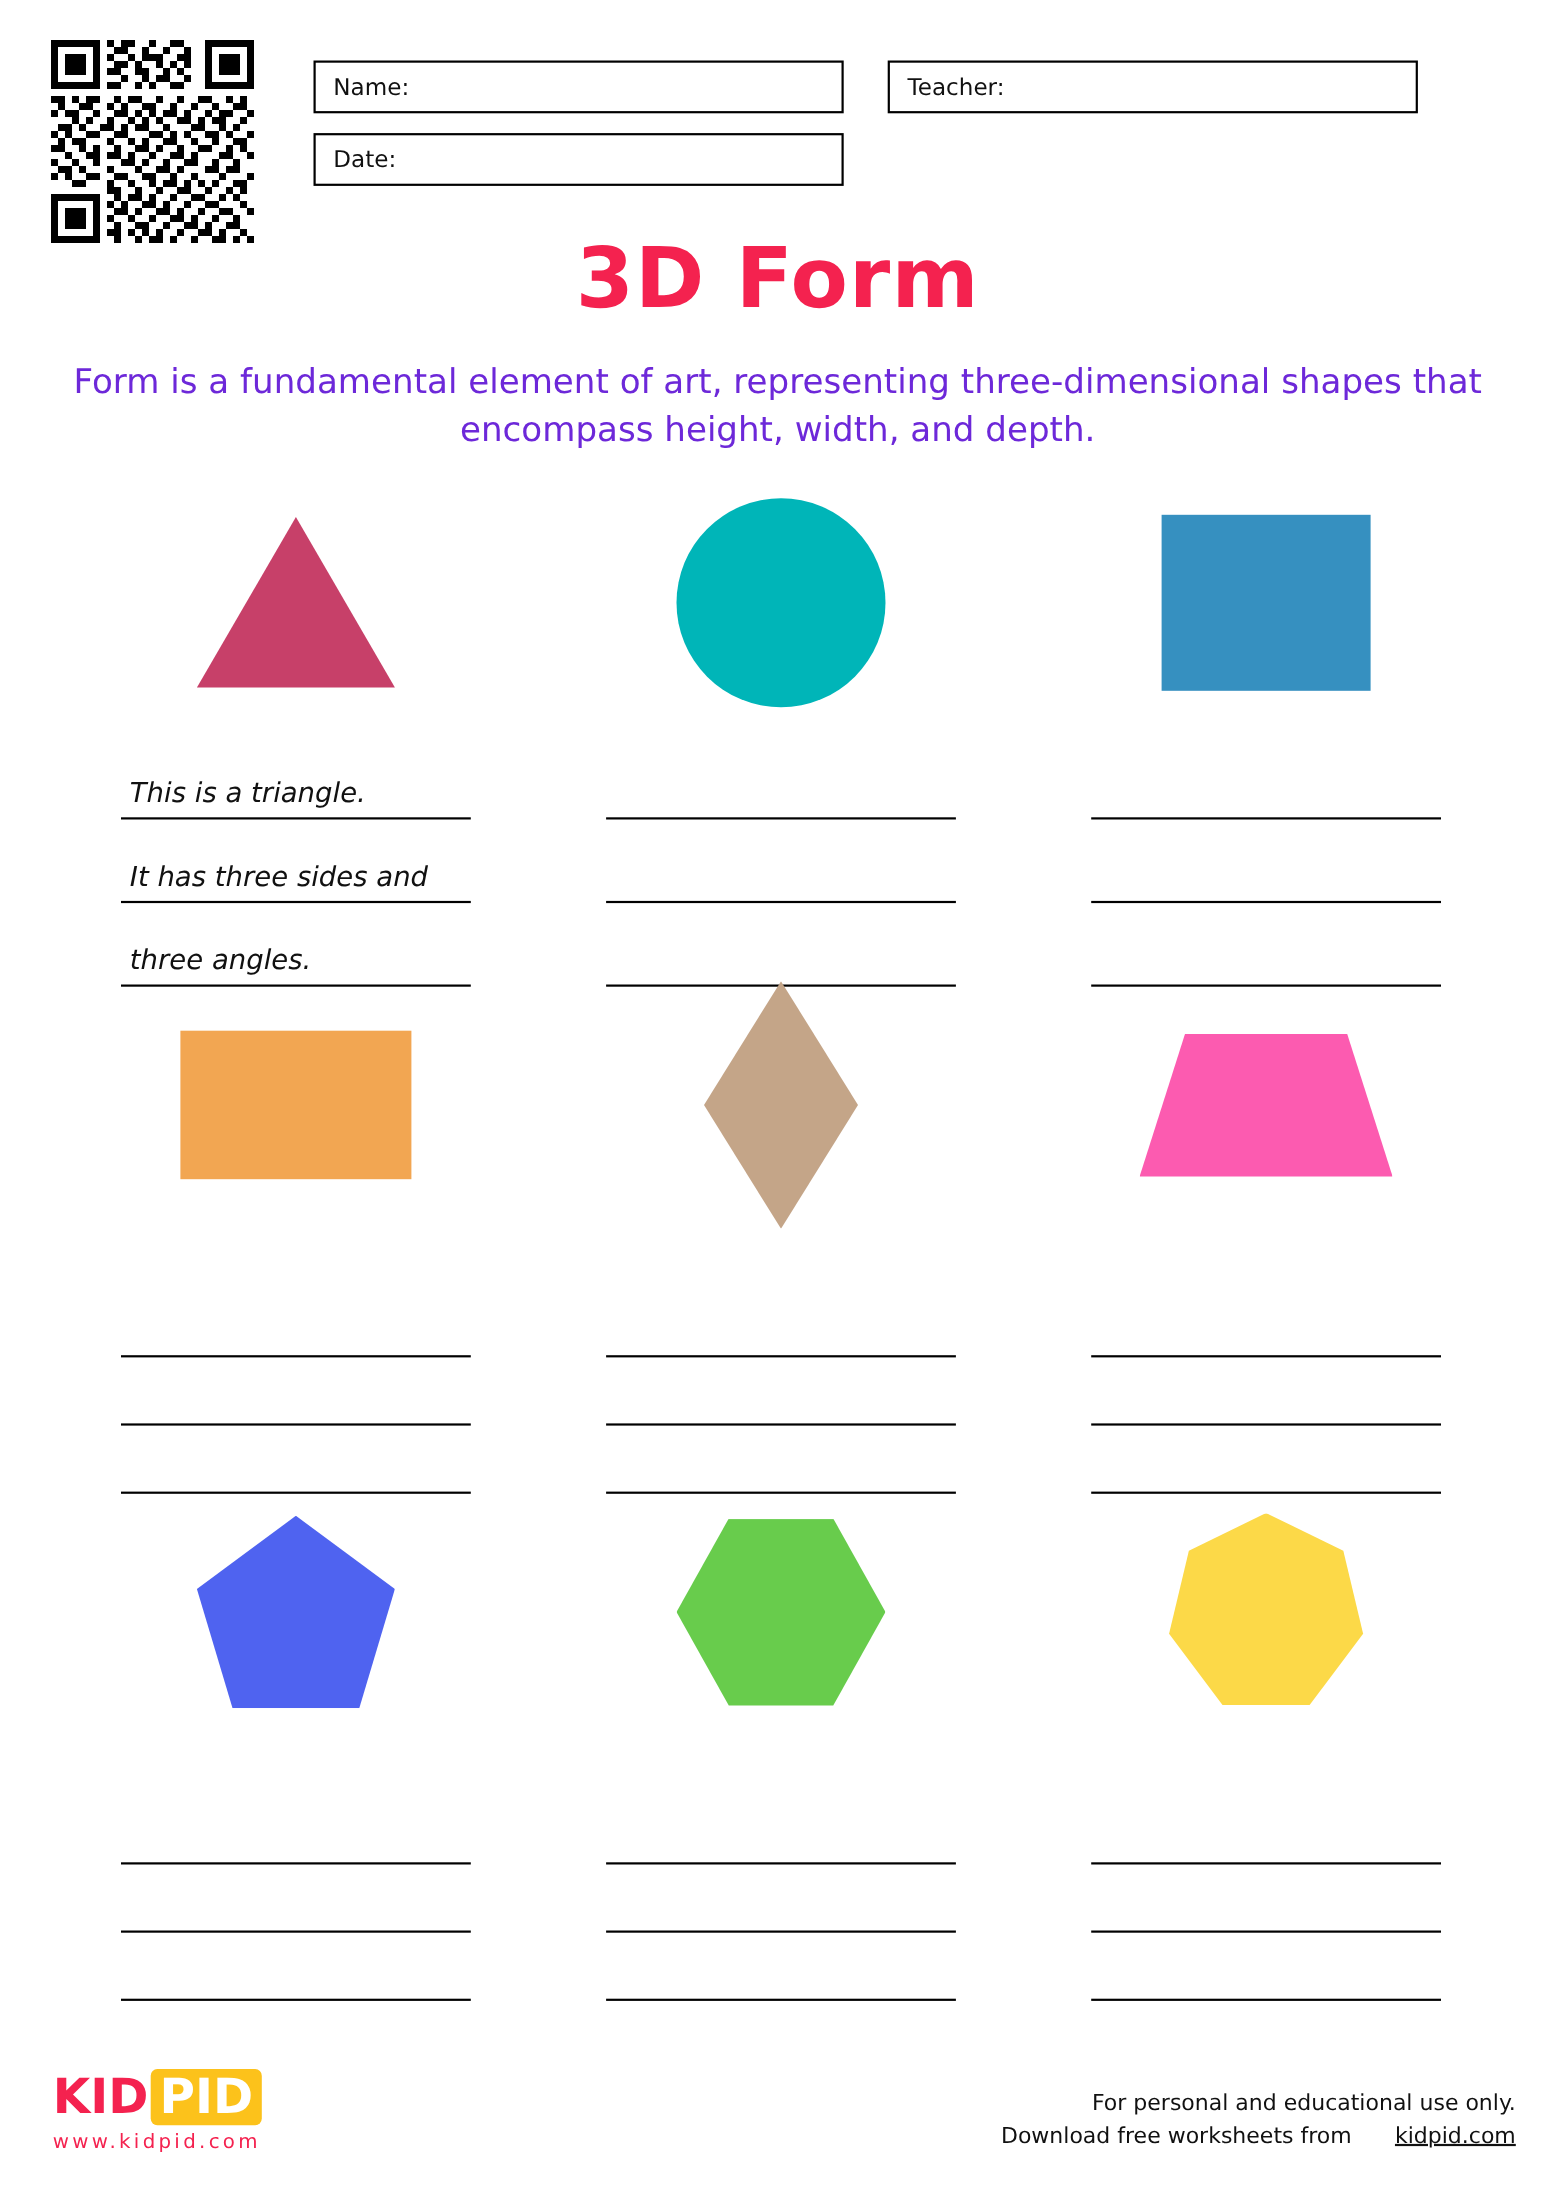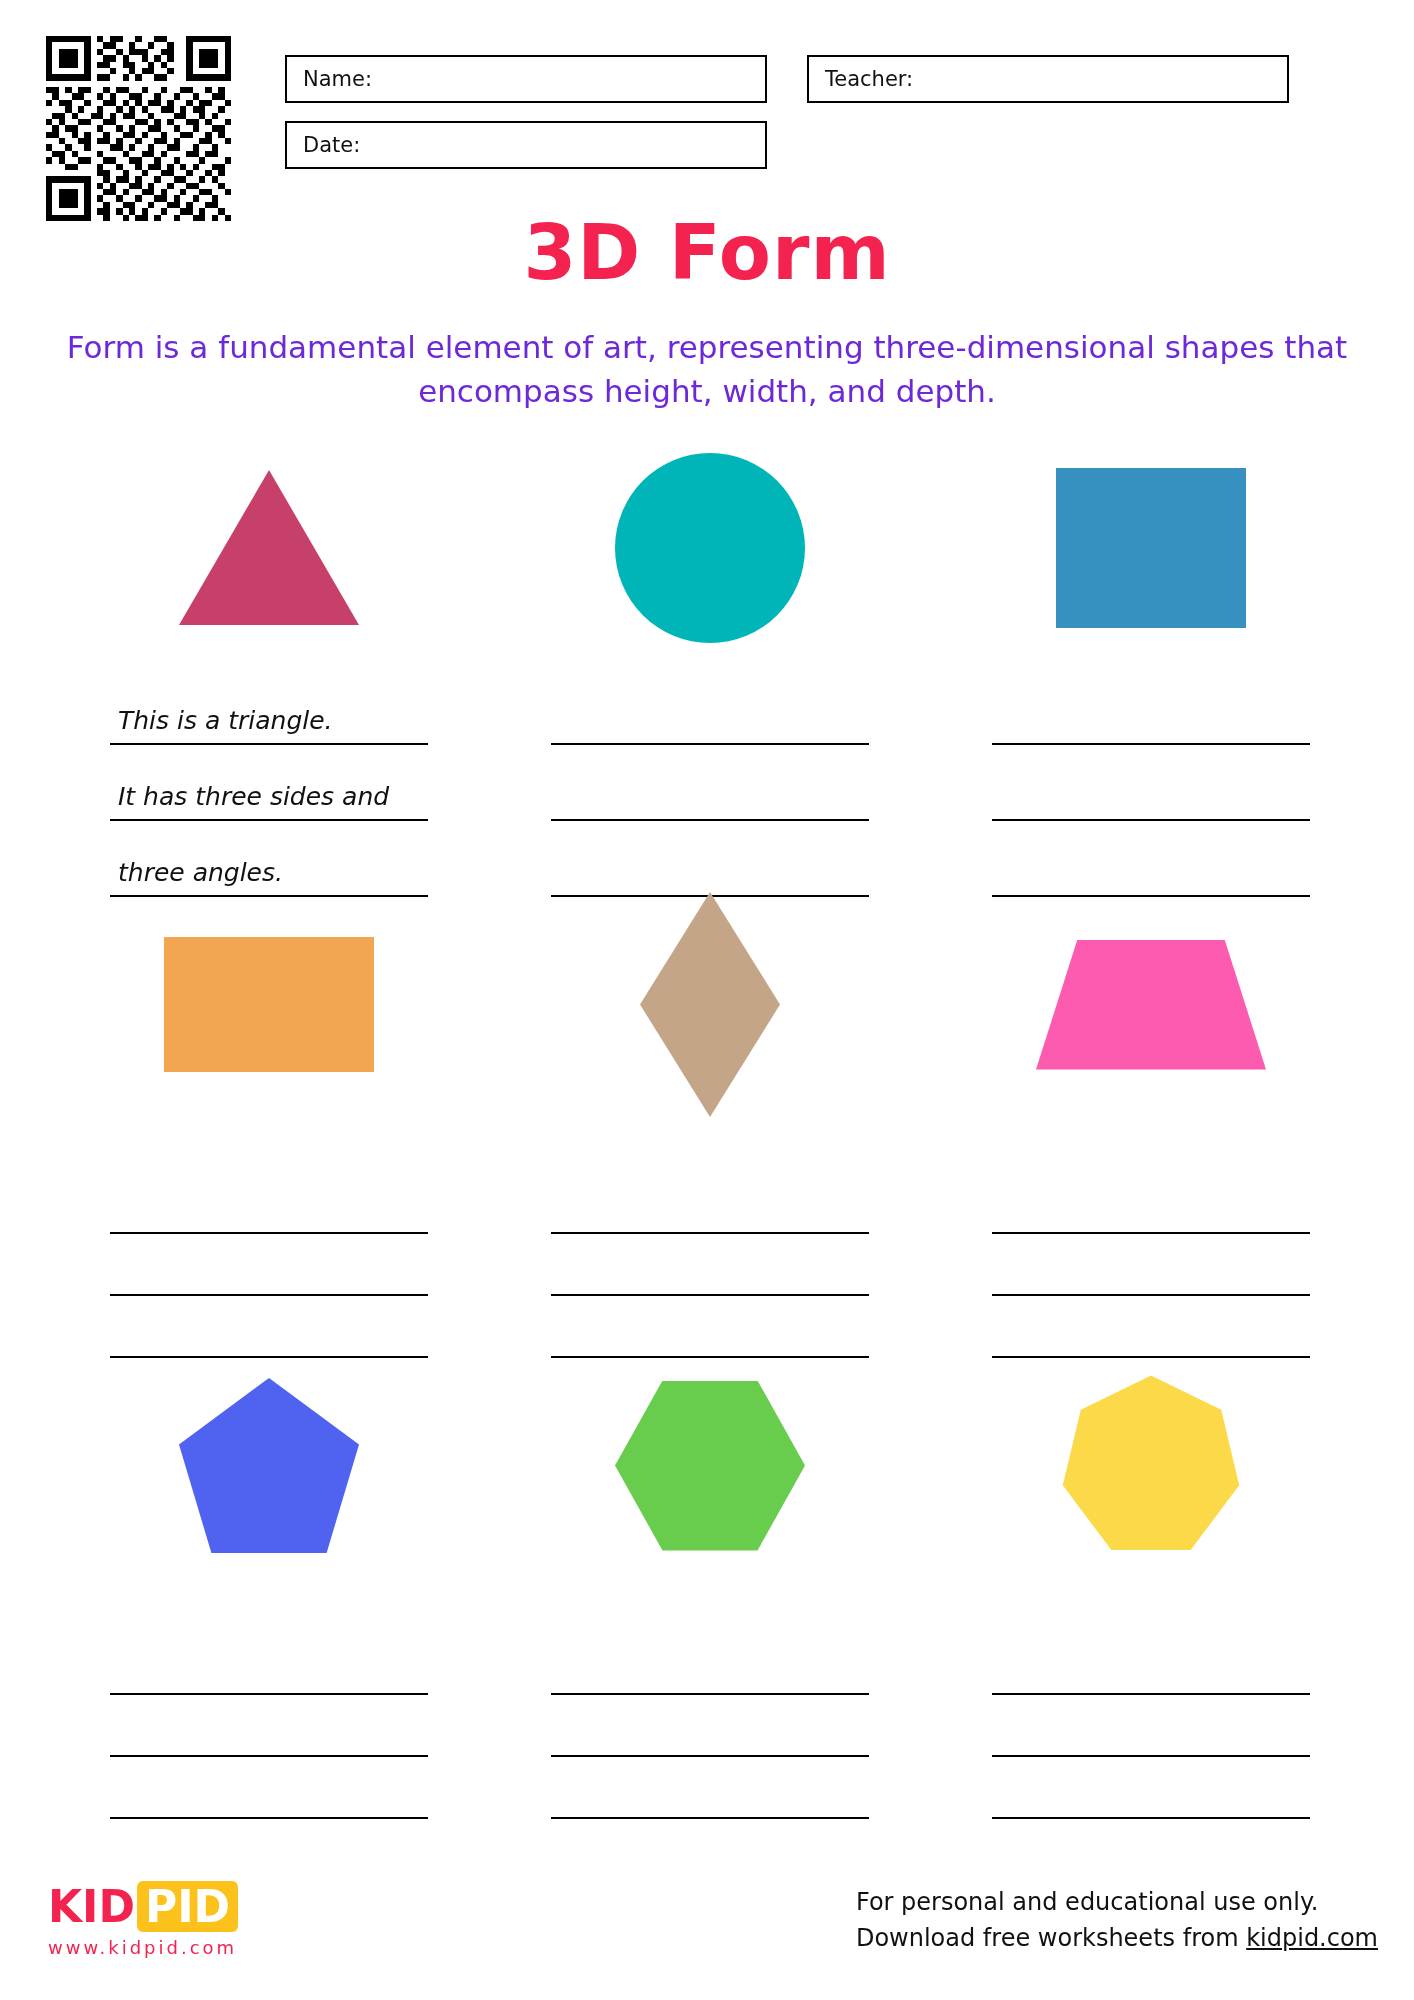--- a/index.html
+++ b/index.html
@@ -189,27 +189,29 @@
     margin-top: 8px;
     font-size: 18px;
     letter-spacing: 3px;
     color: #f4224f;
     font-family: "DejaVu Sans", sans-serif;
   }
   .footer-note {
     position: absolute;
     right: 36px;
     bottom: 44px;
-    font-size: 24px;
+    text-align: right;
+    font-size: 20px;
     color: #111;
     line-height: 1.5;
     font-family: "DejaVu Sans", sans-serif;
   }
   .footer-note a {
     color: #111;
+    margin-left: 33px;
   }
 </style>
 </head>
 <body>
 
 <div class="page">
 
   <svg class="qr" viewBox="0 0 29 29" shape-rendering="crispEdges">
     <rect width="29" height="29" fill="#fff"></rect>
     <g fill="#000">

